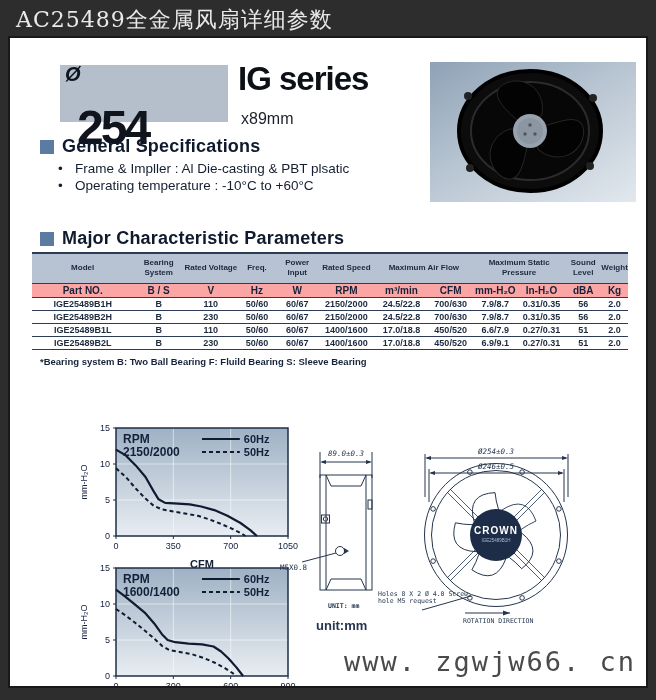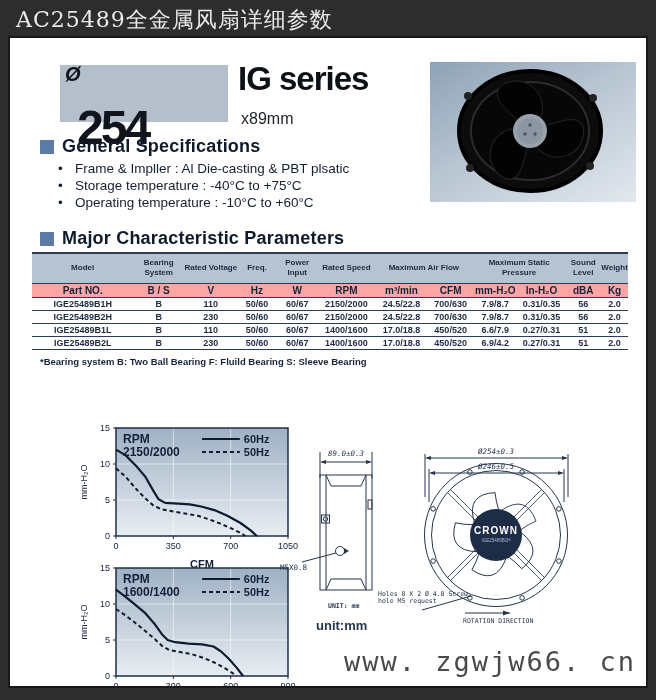--- a/index.html
+++ b/index.html
@@ -95,21 +95,20 @@
       <circle cx="105" cy="72" r="1.7" fill="#4c5560"></circle>
     </svg>
   </div>
 
   <div class="sec-heading" id="gs-heading">
     <span class="sec-square"></span>
     <span class="sec-text">General Specifications</span>
   </div>
   <ul class="spec-list">
       <li>Frame &amp; Impller : Al Die-casting &amp; PBT plsatic</li>
-      <li>Storage temperature : -40°C to +75°C</li>
       <li>Operating temperature : -10°C to +60°C</li>
     </ul>
 
   <div class="sec-heading" id="mcp-heading">
     <span class="sec-square"></span>
     <span class="sec-text">Major Characteristic Parameters</span>
   </div>
 
   <table class="params-table">
     <colgroup>
@@ -199,21 +198,21 @@
         </tr>
         <tr>
           <td>IGE25489B2L</td>
           <td>B</td>
           <td>230</td>
           <td>50/60</td>
           <td>60/67</td>
           <td>1400/1600</td>
           <td>17.0/18.8</td>
           <td>450/520</td>
-          <td>6.9/4.2</td>
+          <td>6.9/9.1</td>
           <td>0.27/0.31</td>
           <td>51</td>
           <td>2.0</td>
         </tr>
       </tbody>
   </table>
   <div class="footnote">*Bearing system  B: Two Ball Bearing F: Fluild Bearing S: Sleeve Bearing</div>
 
   <div class="chart" id="chart-0"><svg viewBox="0 0 220 150" width="220" height="150">
         <defs>

